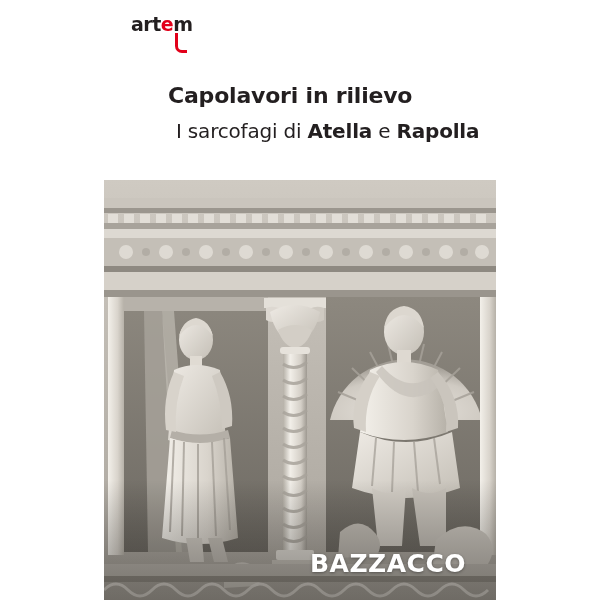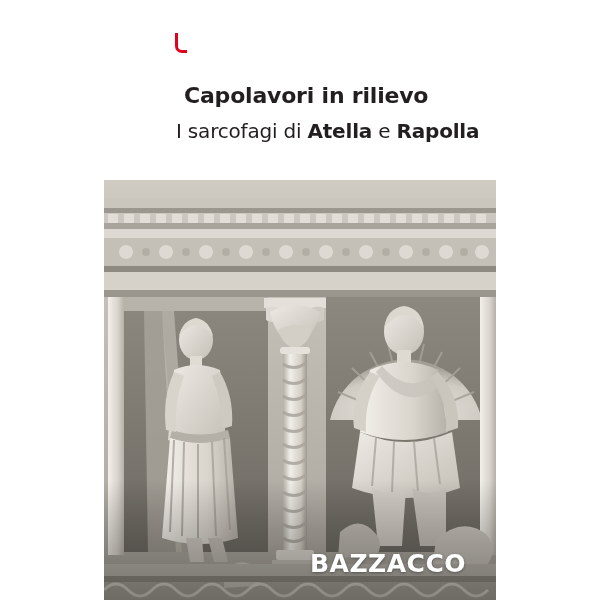--- a/index.html
+++ b/index.html
@@ -65,21 +65,21 @@
     left: 168px;
     top: 82px;
     width: 330px;
   }
   .title-main {
     font-family: "DejaVu Sans", sans-serif;
     font-size: 22px;
     font-weight: bold;
     color: #231f20;
     line-height: 28px;
-    margin: 0 0 4px 16px;
+    margin: 0 0 4px 0;
     letter-spacing: -0.2px;
   }
   .title-sub {
     font-family: "DejaVu Sans", sans-serif;
     font-size: 20px;
     font-weight: normal;
     color: #231f20;
     line-height: 26px;
     margin: 8px;
     letter-spacing: -0.2px;
@@ -114,20 +114,23 @@
   }
 </style>
 </head>
 <body>
 
 <div id="cover">
 
   <div class="page-sheet"></div>
 
   <div class="logo-block">
+    <div class="logo-text">
+      <span>art</span><span class="logo-accent">e</span><span>m</span>
+    </div>
     <div class="logo-hook"></div>
   </div>
 
   <div class="title-block">
     <h1 class="title-main">Capolavori in rilievo</h1>
     <p class="title-sub"><span>I sarcofagi di </span><b>Atella</b><span> e </span><b>Rapolla</b></p>
   </div>
 
   <div class="photo">
     <svg class="photo-canvas" viewBox="0 0 392 420" preserveAspectRatio="none">

